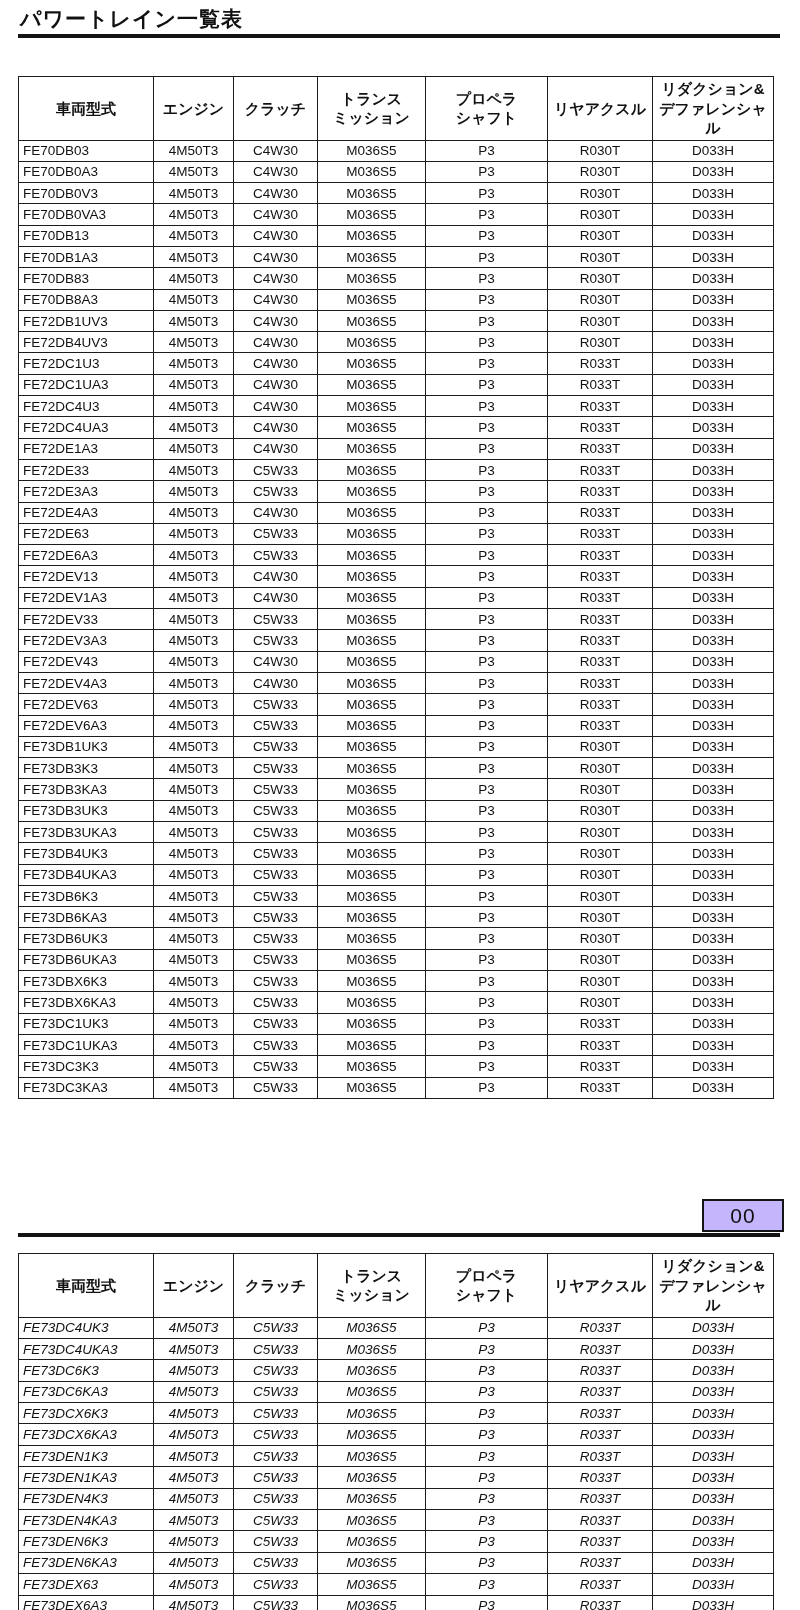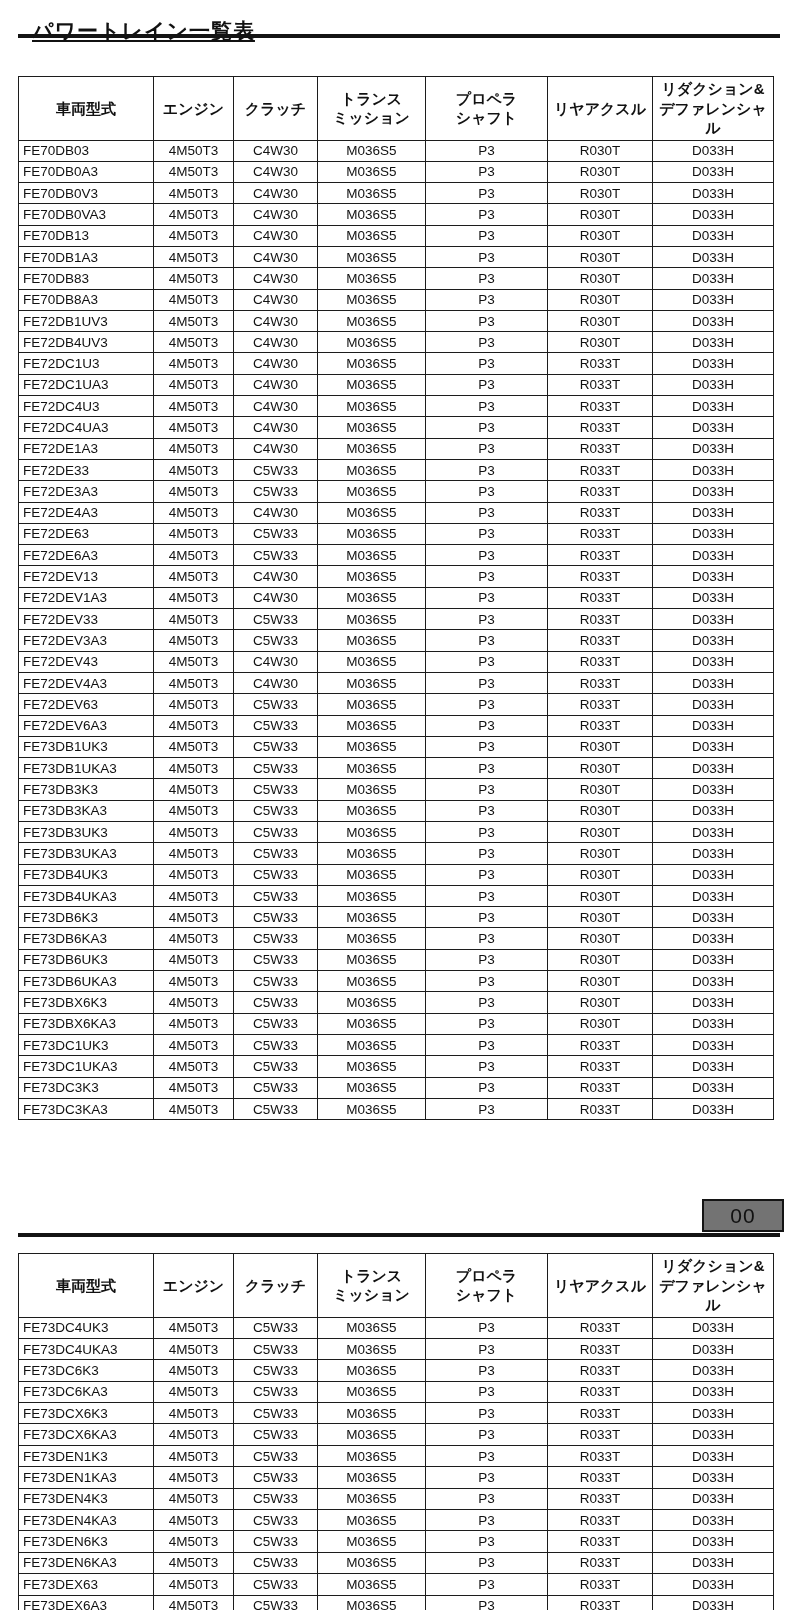--- a/index.html
+++ b/index.html
@@ -7,21 +7,21 @@
     position:relative;
     width:800px; height:1610px;
     background:#ffffff;
     font-family:"Liberation Sans","DejaVu Sans",sans-serif;
     color:#111;
     overflow:hidden;
   }
   .doc-title {
     position:absolute; left:20px; top:5px;
     font-size:21px; font-weight:bold; letter-spacing:1px;
-    margin:12px; white-space:nowrap;text-decoration:underline;
+    margin:0; white-space:nowrap;
   }
   .rule {
     position:absolute; left:18px; width:762px; height:4px;
     background:#141414;
   }
   .rule-top    { top:34px; }
   .rule-bottom { top:1233px; }
   table.pt-table {
     position:absolute; left:18px;
     border-collapse:collapse; table-layout:fixed;
@@ -33,34 +33,34 @@
     border:1.8px solid #1c1c1c;
     overflow:hidden; white-space:nowrap;
   }
   .pt-table th {
     font-size:15px; font-weight:bold; text-align:center;
     white-space:pre-line; line-height:1.3; padding:2px 0;
   }
   #table1 thead tr { height:44px; }
   #table2 thead tr { height:42px; }
   #table1 tbody tr { height:21.3px; }
-  #table2 tbody tr { height:21.4px; }
+  #table2 tbody tr { height:21.4px;font-style:italic; }
   .pt-table td {
     font-size:13.5px; text-align:center; padding:0 2px;
   }
   .pt-table td:first-child {
     text-align:left; padding-left:4px;
   }
   .page-num-box {
     position:absolute; left:702px; top:1199px;
     width:78px; height:29px;
     border:2.5px solid #141414;
     display:flex; align-items:center; justify-content:center;
     font-size:21px; letter-spacing:1px;
-    background:#737373;
+    background:#c4b5fd;
   }
 </style>
 </head>
 <body>
 
 <div class="page">
 
   <h1 class="doc-title">パワートレイン一覧表</h1>
   <div class="rule rule-top"></div>
 
@@ -344,29 +344,20 @@
         <tr>
           <td>FE73DB1UK3</td>
           <td>4M50T3</td>
           <td>C5W33</td>
           <td>M036S5</td>
           <td>P3</td>
           <td>R030T</td>
           <td>D033H</td>
         </tr>
         <tr>
-          <td>FE73DB1UKA3</td>
-          <td>4M50T3</td>
-          <td>C5W33</td>
-          <td>M036S5</td>
-          <td>P3</td>
-          <td>R030T</td>
-          <td>D033H</td>
-        </tr>
-        <tr>
           <td>FE73DB3K3</td>
           <td>4M50T3</td>
           <td>C5W33</td>
           <td>M036S5</td>
           <td>P3</td>
           <td>R030T</td>
           <td>D033H</td>
         </tr>
         <tr>
           <td>FE73DB3KA3</td>

